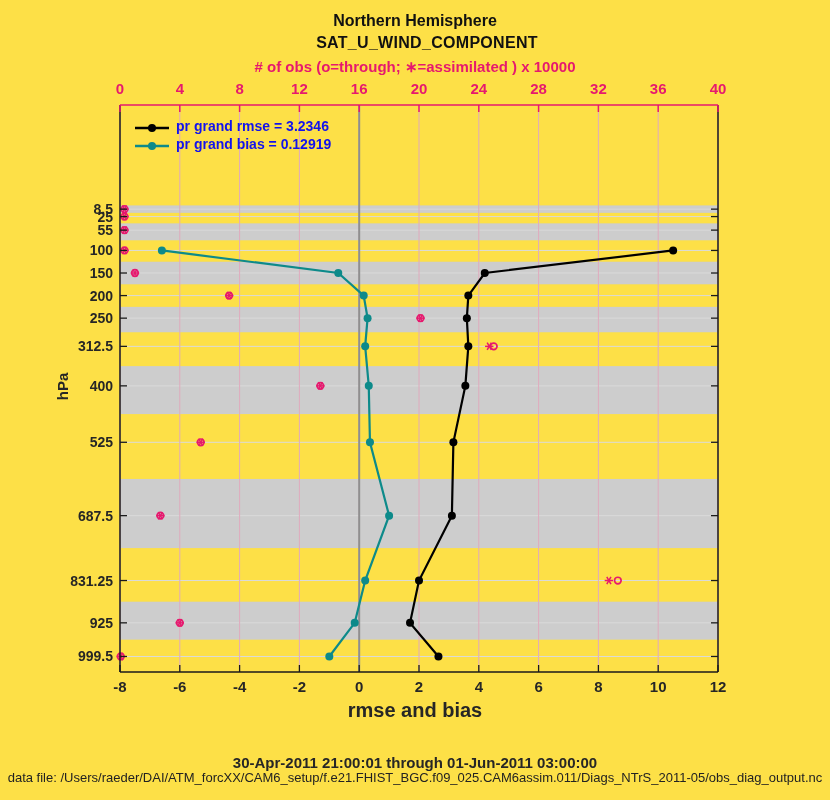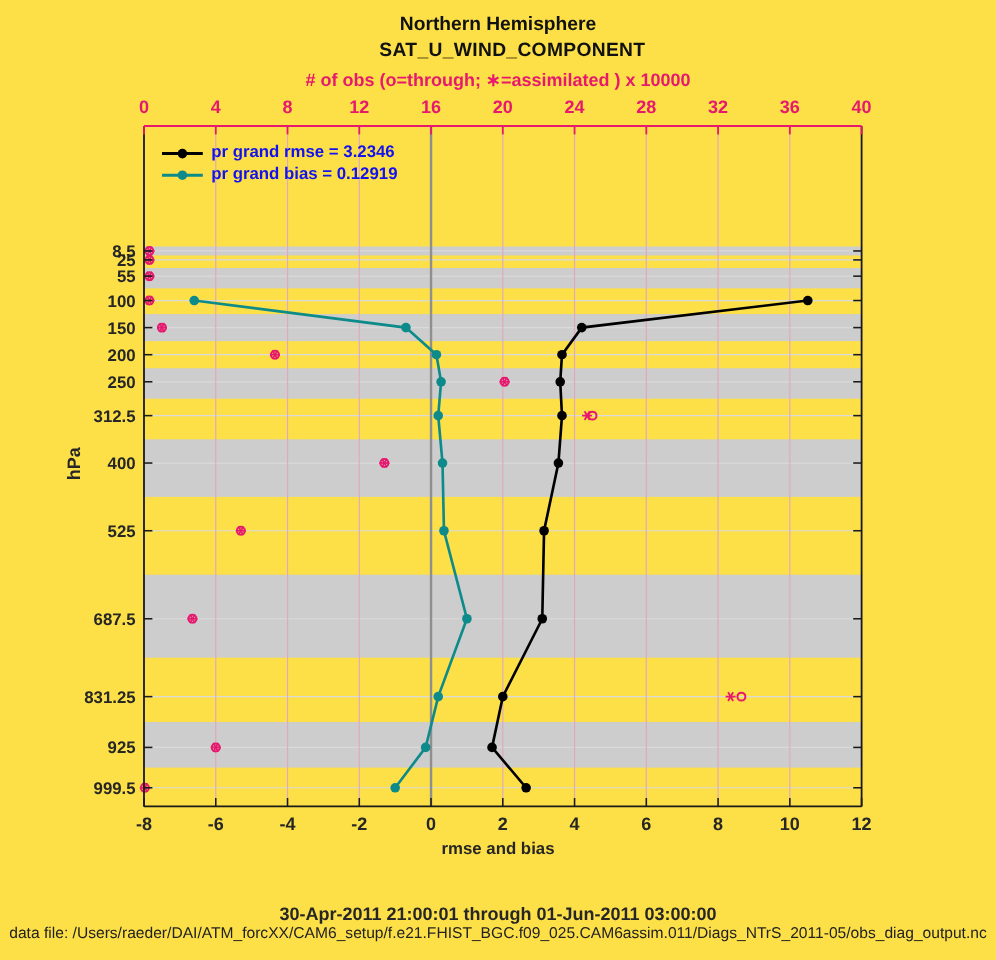--- a/index.html
+++ b/index.html
@@ -6,21 +6,21 @@
   .figure{
     position:relative;width:830px;height:800px;background:#fde047;
     font-family:"Liberation Sans",sans-serif;overflow:hidden;
     outline:1px solid #e0e0e0;
   }
   .abs{position:absolute;}
   .ctext{left:0;width:830px;text-align:center;}
   .title1{top:12px;font-size:16px;font-weight:700;color:#111;}
   .title2{top:34px;font-size:16px;font-weight:700;color:#111;letter-spacing:.3px;padding-left:12px;}
   .obs-title{top:58px;font-size:15px;font-weight:700;color:#e6196e;}
-  .xlabel{top:699px;font-size:14px;font-weight:600;color:#262626;}
+  .xlabel{top:699px;font-size:20px;font-weight:600;color:#262626;}
   .subtitle{top:754px;font-size:15px;font-weight:600;color:#262626;}
   .footer{top:770px;font-size:13px;font-weight:400;color:#222;}
   .ylabel{
     top:378px;left:32px;width:60px;text-align:center;
     font-size:15px;font-weight:600;color:#262626;
     transform:rotate(-90deg);transform-origin:center center;
   }
   .legend{top:116px;left:133px;}
   .legend-row{display:flex;align-items:flex-end;height:18px;}
   .legend-row svg{display:block;margin-right:5px;}

